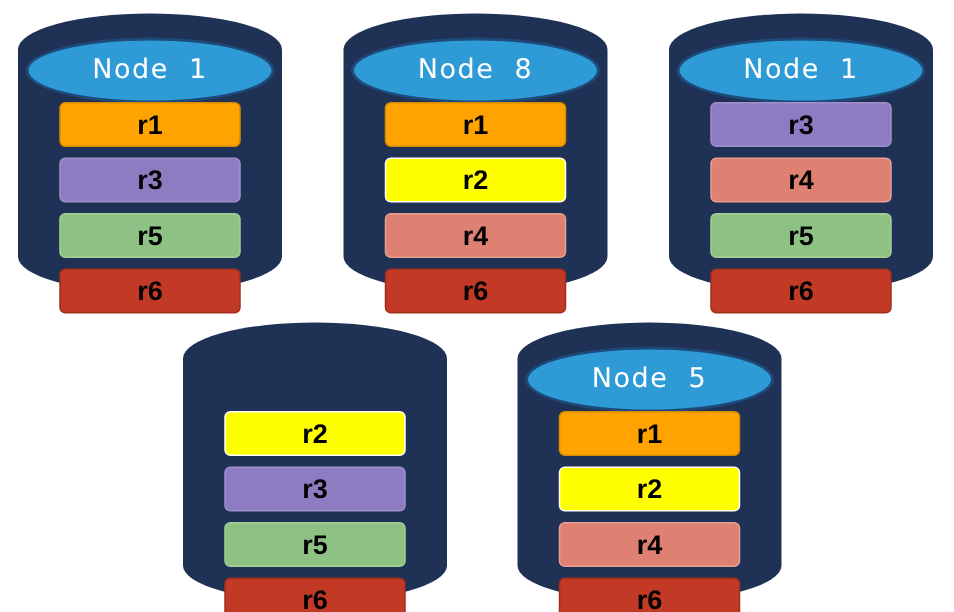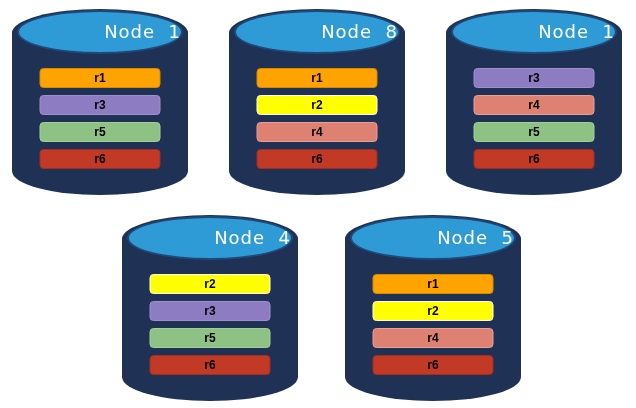--- a/index.html
+++ b/index.html
@@ -27,60 +27,60 @@
   .pos-4 { left: 345px; top: 215px; }
 
   .cyl-body {
     position: absolute;
     inset: 0;
     background: var(--navy, #1f3255);
     border-radius: 50% / 24px;
   }
   .cyl-top {
     position: absolute;
-    top: 1px;
+    top: 16px;
     left: 5px;
     right: 5px;
     height: 44px;
     background: var(--topblue, #2e9ad6);
     border: 2px solid var(--topborder, #1e4a7a);
     border-radius: 50%;
     box-sizing: border-box;
     display: flex;
     align-items: center;
-    justify-content: flex-end;
+    justify-content: center;
   }
   .node-label {
     color: var(--labelcolor, #ffffff);
     font-family: "DejaVu Sans", "Liberation Sans", sans-serif;
     font-size: 18px;
     letter-spacing: 1px;
     white-space: pre;
     transform: translateY(-1px);
   }
   .bars {
     position: absolute;
     top: 59px;
     left: 50%;
     transform: translateX(-50%);
     width: 121px;
     display: flex;
     flex-direction: column;
     gap: 7px;
   }
   .bar {
-    height: 20px;
+    height: 30px;
     box-sizing: border-box;
     border: 1px solid transparent;
     border-radius: 4px;
     display: flex;
     align-items: center;
     justify-content: center;
     font-family: "Liberation Sans", sans-serif;
-    font-size: 12px;
+    font-size: 18px;
     font-weight: bold;
     color: var(--barcolor, #000000);
     line-height: 1;
     text-align: right;
   }
 </style>
 </head>
 <body>
 
 <div class="canvas">
@@ -119,23 +119,20 @@
     <div class="bars">
       <div class="bar" style="background: rgb(141, 124, 194); border-color: rgb(159, 144, 204);">r3</div>
       <div class="bar" style="background: rgb(222, 129, 115); border-color: rgb(232, 160, 148);">r4</div>
       <div class="bar" style="background: rgb(142, 194, 132); border-color: rgb(163, 207, 151);">r5</div>
       <div class="bar" style="background: rgb(194, 58, 38); border-color: rgb(160, 47, 30);">r6</div>
     </div>
   </div>
 
   <div class="node pos-3">
     <div class="cyl-body"></div>
-    <div class="cyl-top">
-      <span class="node-label">Node  4</span>
-    </div>
     <div class="bars">
       <div class="bar" style="background: rgb(255, 255, 0); border-color: rgb(255, 255, 255);">r2</div>
       <div class="bar" style="background: rgb(141, 124, 194); border-color: rgb(159, 144, 204);">r3</div>
       <div class="bar" style="background: rgb(142, 194, 132); border-color: rgb(163, 207, 151);">r5</div>
       <div class="bar" style="background: rgb(194, 58, 38); border-color: rgb(160, 47, 30);">r6</div>
     </div>
   </div>
 
   <div class="node pos-4">
     <div class="cyl-body"></div>

